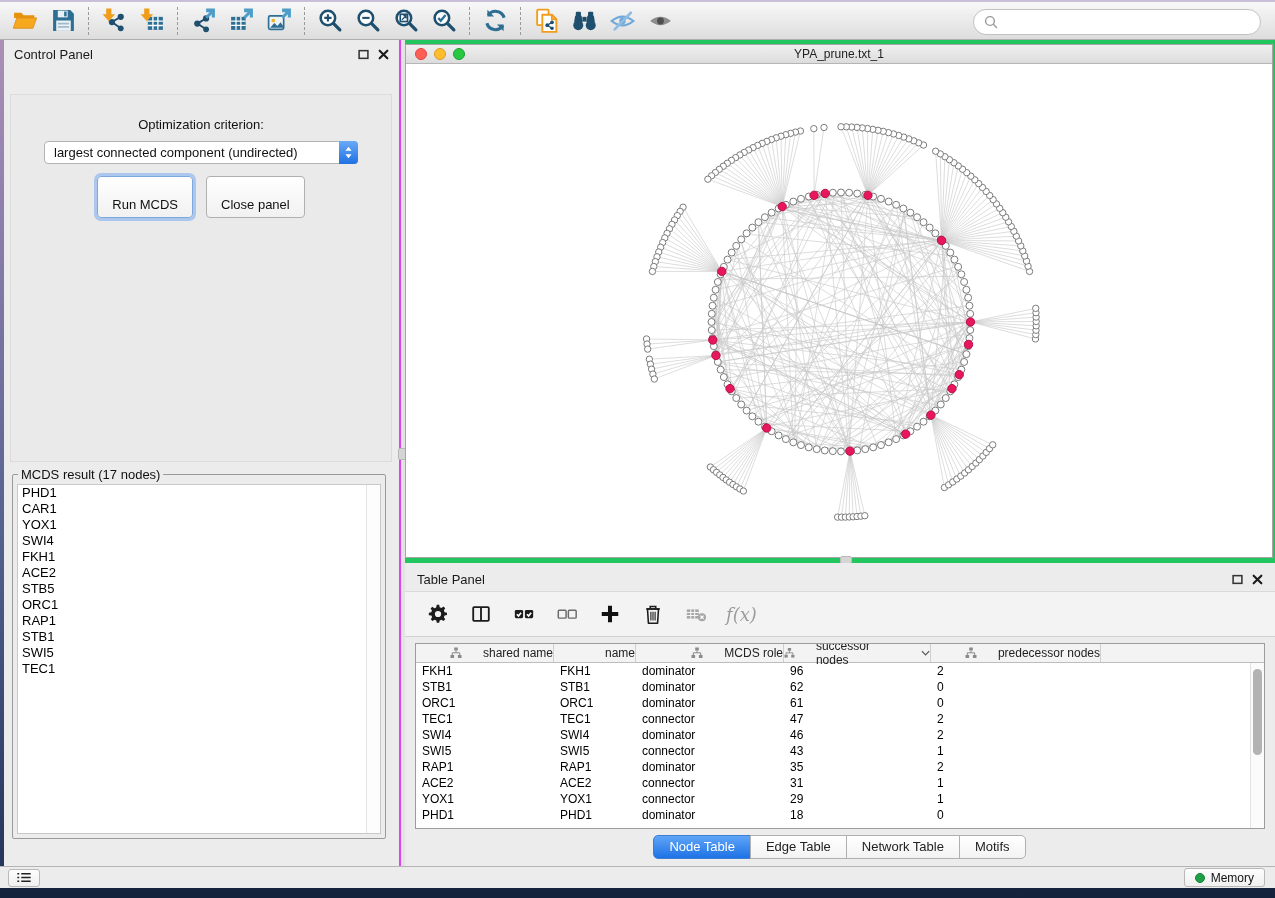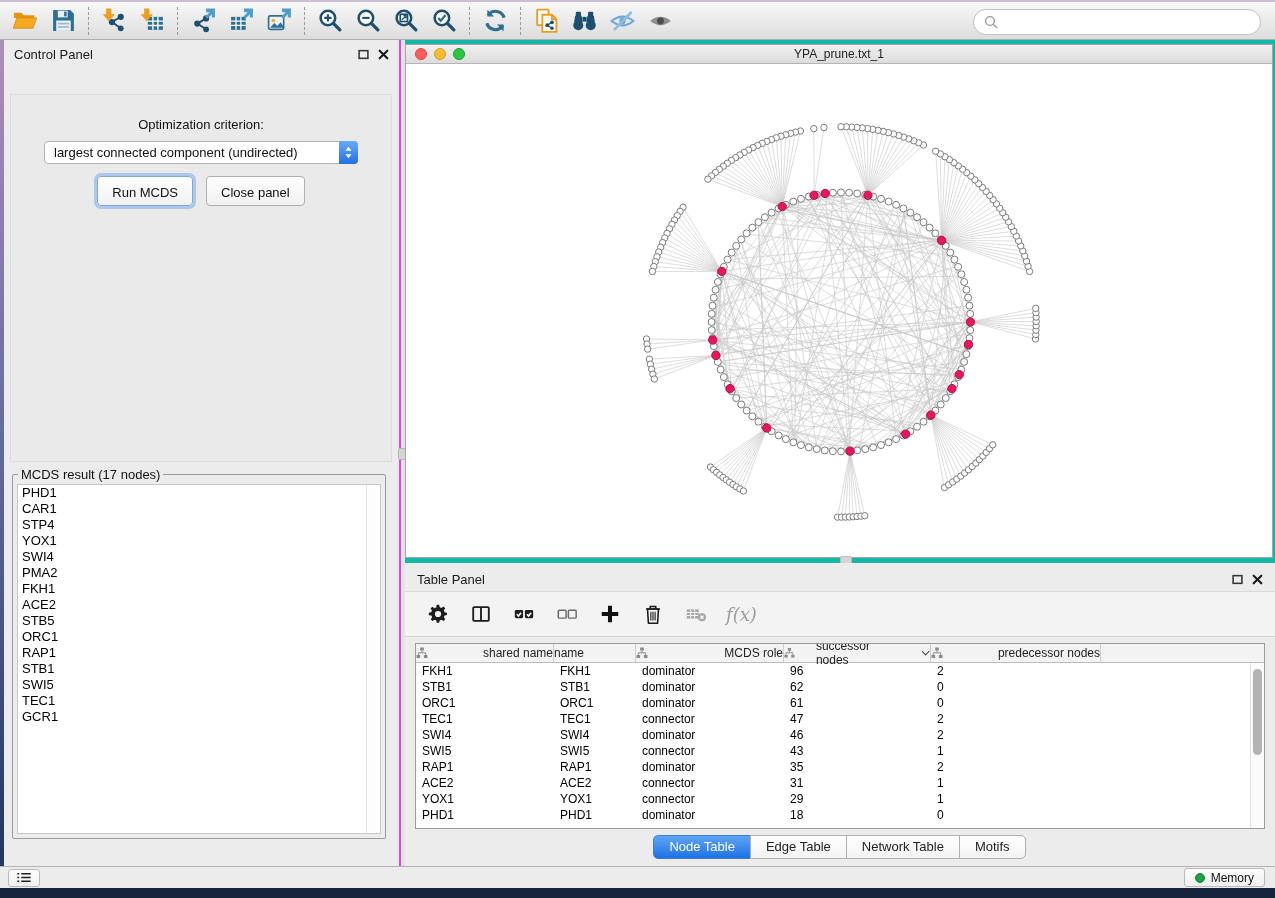--- a/index.html
+++ b/index.html
@@ -43,39 +43,39 @@
   .cp-content { position:absolute; left:6px; right:7px; top:54px; height:368px;
     background:#eaeaea; border:1px solid #dcdcdc; text-align:center; }
   .opt-label { margin-top:22px; font-size:13px; color:#111; }
   .dropdown { position:relative; margin:9px auto 0; width:314px; height:23px; background:#fff;
     border:1px solid #b4b4b4; border-radius:4px; display:flex; align-items:center; }
   .dd-text { font-size:13px; color:#111; padding-left:9px; white-space:nowrap; }
   .dd-stepper { position:absolute; right:-1px; top:-1px; width:19px; height:23px; border-radius:0 4px 4px 0;
     background:linear-gradient(#69aaf8,#2071e2); display:flex; align-items:center; justify-content:center; }
   .dd-stepper svg { width:9px; height:15px; }
   .btnrow { margin-top:12px; display:flex; justify-content:center; gap:13px; }
-  .btn { font-size:13px; color:#111; padding:8px 14px 5px; background:linear-gradient(#ffffff,#f1f1f1);
+  .btn { font-size:13px; color:#111; padding:20px 14px 5px; background:linear-gradient(#ffffff,#f1f1f1);
     border:1px solid #b0b0b0; border-radius:4px; }
   .btn.focused { box-shadow:0 0 0 3px rgba(120,170,240,.55); border-color:#7fa9dd; }
 
   .mcds-box { position:absolute; left:8px; right:13px; top:427px; height:372px;
     border:1px solid #9a9a9a; border-radius:2px; }
   .mcds-box legend { font-size:13px; color:#111; margin-left:5px; padding:0 3px; }
   .mcds-list { position:absolute; left:4px; right:4px; top:2px; bottom:4px; background:#fff;
     border:1px solid #c8c8c8; overflow:hidden; }
   .mcds-item { font-size:13px; line-height:16px; padding-left:4px; color:#000; }
   .mcds-scroll { position:absolute; right:0; top:0; bottom:0; width:14px; background:#fdfdfd; border-left:1px solid #e4e4e4; }
 
   
   .vsplit { position:absolute; left:401px; top:40px; width:4px; bottom:22px; background:#e3e3e3; }
   .vsplit-handle { position:absolute; left:-3px; top:408px; width:10px; height:12px;
     background:#d5d5d5; border:1px solid #b7b7b7; border-radius:2px; }
 
   
-  .rightcol { position:absolute; left:405px; right:0; top:40px; bottom:22px; background:#14b8a6;padding-left:46px; }
+  .rightcol { position:absolute; left:405px; right:0; top:40px; bottom:22px; background:#22c55e;padding-left:46px; }
   .netwin { position:absolute; left:0; right:2px; top:4px; height:514px; border:1px solid #a5a5a5; background:#fff; }
   .net-titlebar { height:19px; background:linear-gradient(#f0f0f0,#dcdcdc); border-bottom:1px solid #b5b5b5;
     display:flex; align-items:center; position:relative; }
   .tl { width:12px; height:12px; border-radius:50%; margin-left:7px; }
   .tl.red { background:#ff5f57; border:1px solid #e0443e; margin-left:9px; }
   .tl.yellow { background:#febc2e; border:1px solid #d89e24; }
   .tl.green { background:#28c840; border:1px solid #1d9f30; }
   .net-title { position:absolute; left:0; right:0; text-align:center; font-size:12px; color:#222; }
   .net-canvas { position:absolute; left:0; right:0; top:19px; bottom:0; background:#fff; }
   .net-canvas svg { width:100%; height:100%; display:block; }
@@ -89,21 +89,21 @@
   .tpanel { position:absolute; left:0; right:0; top:523px; bottom:0; background:#ececec; }
   .tp-head { height:26px; display:flex; align-items:center; padding:6px 12px 0;text-align:right; }
   .tp-toolbar { position:absolute; left:0; right:0; top:28px; height:46px; background:#f3f3f3;
     border-top:1px solid #dadada; border-bottom:1px solid #d2d2d2; display:flex; align-items:center; padding-left:20px; gap:17px; }
   .tpicon { width:26px; height:26px; display:flex; align-items:center; justify-content:center; }
   .tpicon svg { width:22px; height:22px; }
   .fx { font-family:"DejaVu Serif","Liberation Serif",serif; font-style:italic; font-size:18px; color:#9c9c9c; }
 
   .ttable { position:absolute; left:10px; right:10px; top:80px; height:186px; background:#fff; border:1px solid #9c9c9c; overflow:hidden; }
   .thead { display:flex; height:19px; background:#f3f3f3; border-bottom:1px solid #bdbdbd; }
-  .th { display:flex; align-items:center; justify-content:space-between; gap:21px; font-size:12px; color:#222;
+  .th { display:flex; align-items:center; justify-content:flex-end; gap:21px; font-size:12px; color:#222;
     border-right:1px solid #cfcfcf; flex:0 0 auto; position:relative; }
   .th .tree { width:12px; height:12px; }
   .th .chev { width:10px; height:6px; margin-left:2px; }
   .trow { display:flex; height:16px; }
   .td { font-size:12px; color:#000; flex:0 0 auto; padding:1px 6px 0; white-space:nowrap; overflow:hidden; }
   .td.num { padding-right:10px; }
   .tscroll { position:absolute; right:0; top:19px; bottom:0; width:14px; background:#fbfbfb; border-left:1px solid #e2e2e2; }
   .tthumb { position:absolute; left:2px; top:6px; width:9px; height:86px; background:#b3b3b3; border-radius:5px; }
 
   .bottomtabs { position:absolute; left:0; right:0; top:272px; display:flex; justify-content:center; }
@@ -304,33 +304,30 @@
         <button class="btn focused">Run MCDS</button>
         <button class="btn">Close panel</button>
       </div>
     </div>
 
     <fieldset class="mcds-box">
       <legend>MCDS result (17 nodes)</legend>
       <div class="mcds-list" id="mcds-list">
           <div class="mcds-item">PHD1</div>
           <div class="mcds-item">CAR1</div>
-          <div class="mcds-item">STP4</div>
           <div class="mcds-item">YOX1</div>
           <div class="mcds-item">SWI4</div>
-          <div class="mcds-item">PMA2</div>
           <div class="mcds-item">FKH1</div>
           <div class="mcds-item">ACE2</div>
           <div class="mcds-item">STB5</div>
           <div class="mcds-item">ORC1</div>
           <div class="mcds-item">RAP1</div>
           <div class="mcds-item">STB1</div>
           <div class="mcds-item">SWI5</div>
           <div class="mcds-item">TEC1</div>
-          <div class="mcds-item">GCR1</div>
         </div>
       <div class="mcds-scroll" style="right:5px;top:3px;bottom:5px;"></div>
     </fieldset>
   </div>
 
   <div class="vsplit">
     <div class="vsplit-handle"></div>
   </div>
 
   <div class="rightcol">

